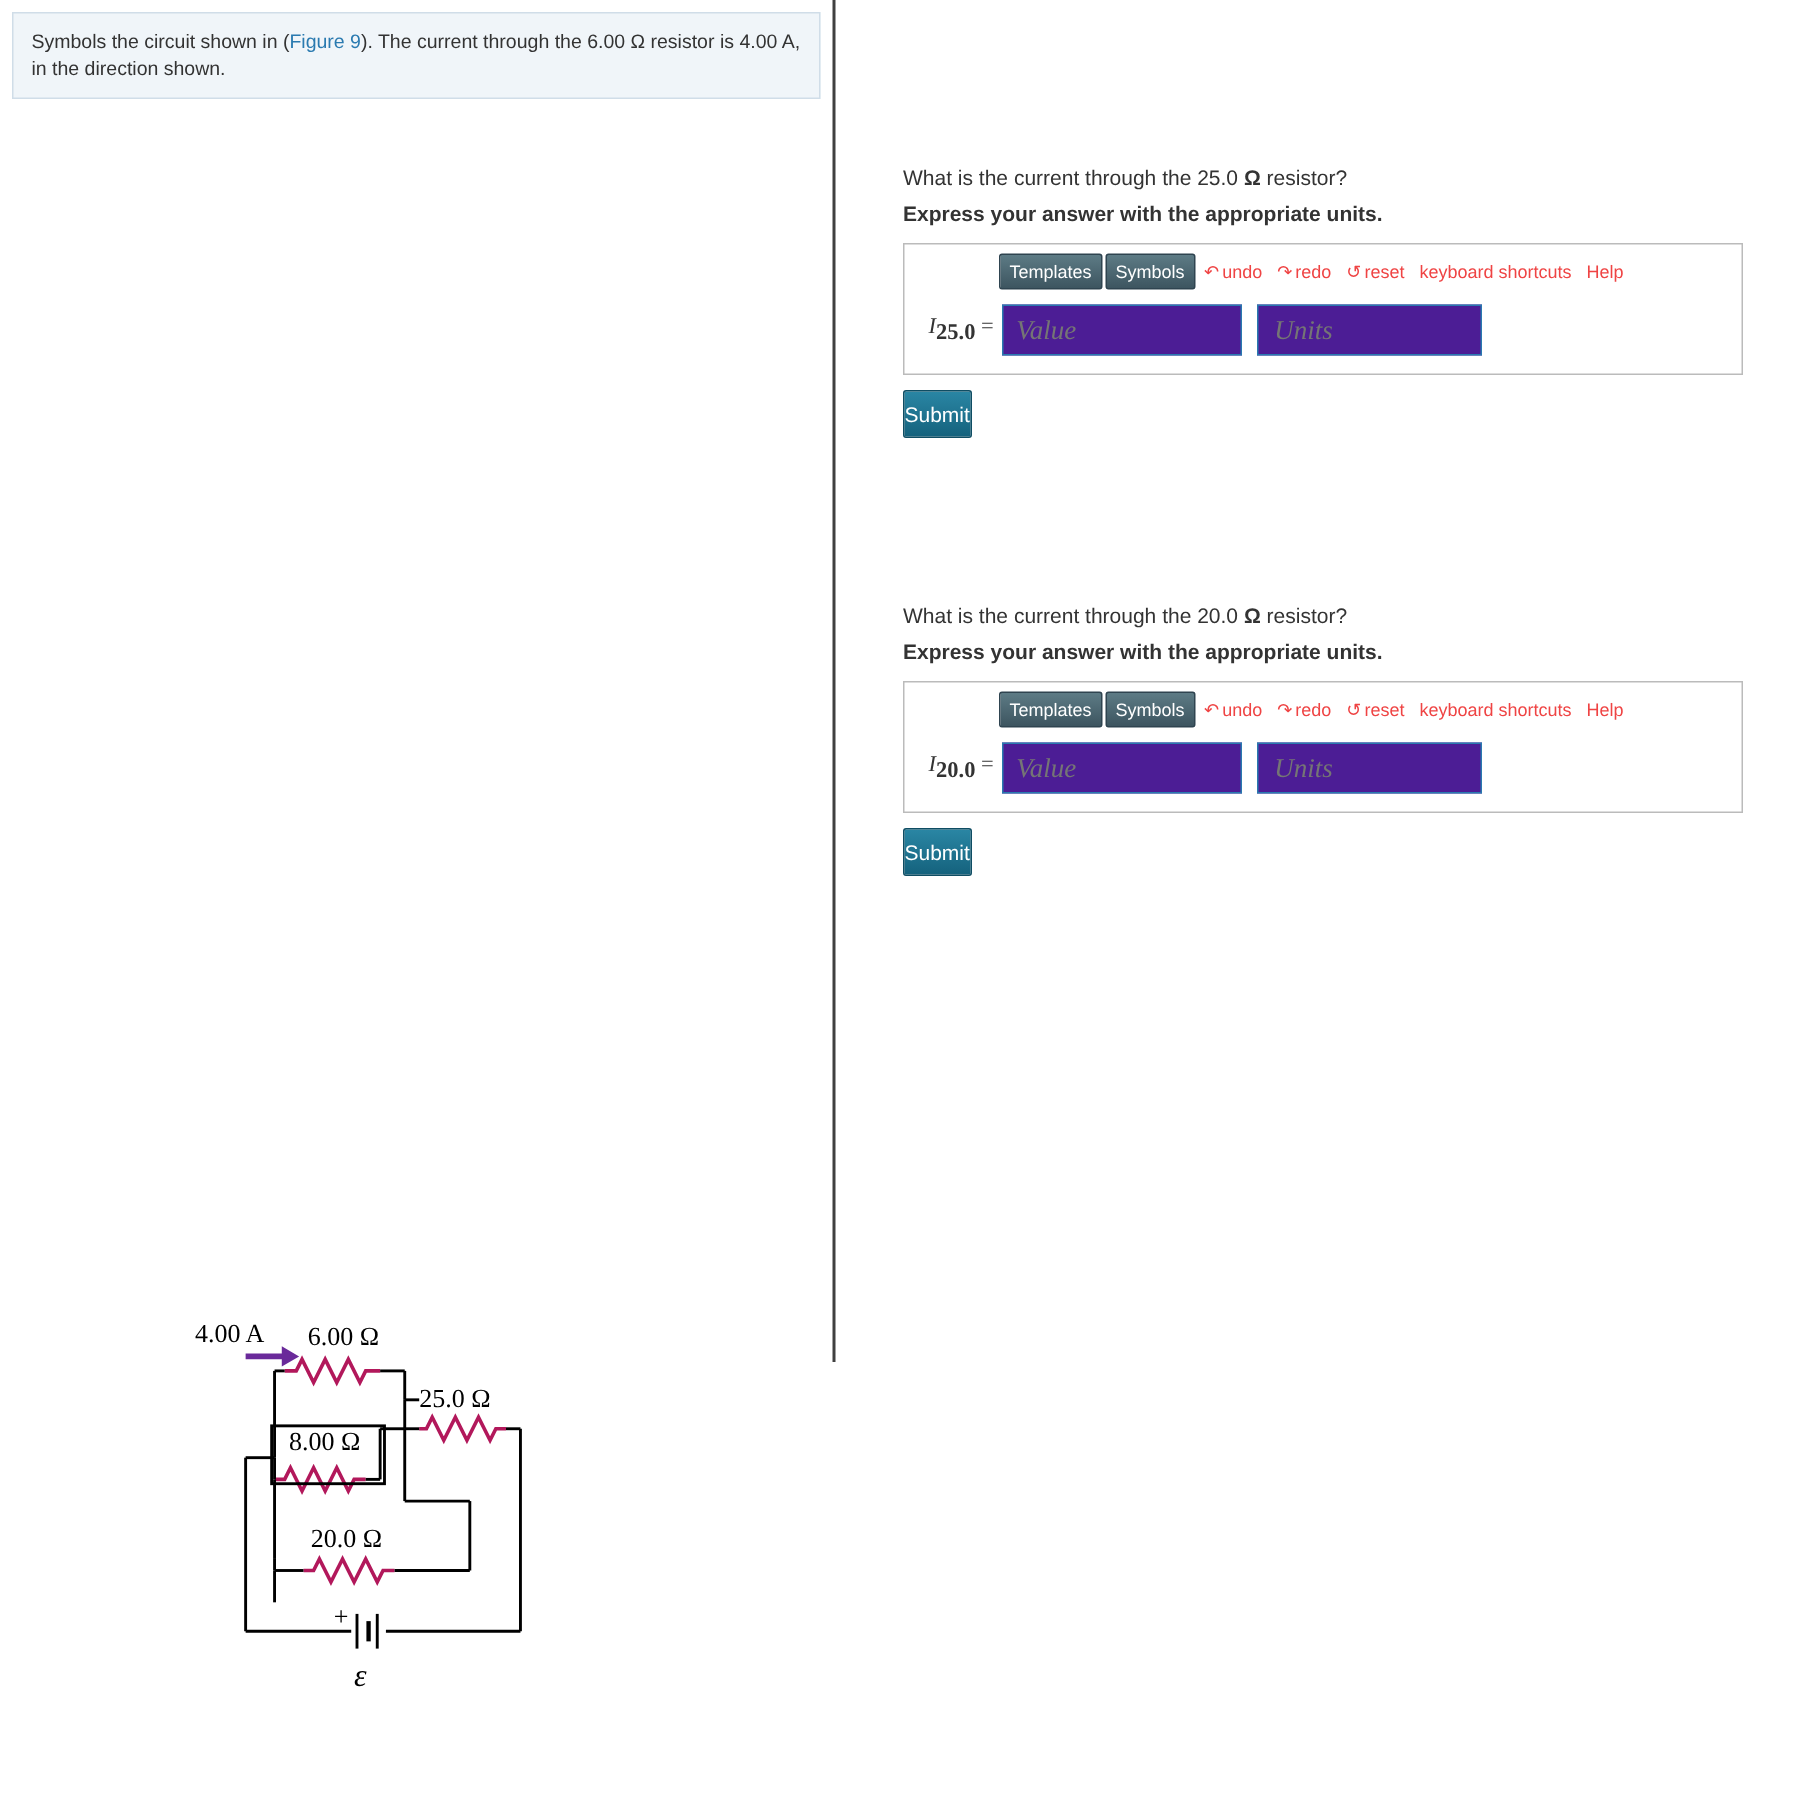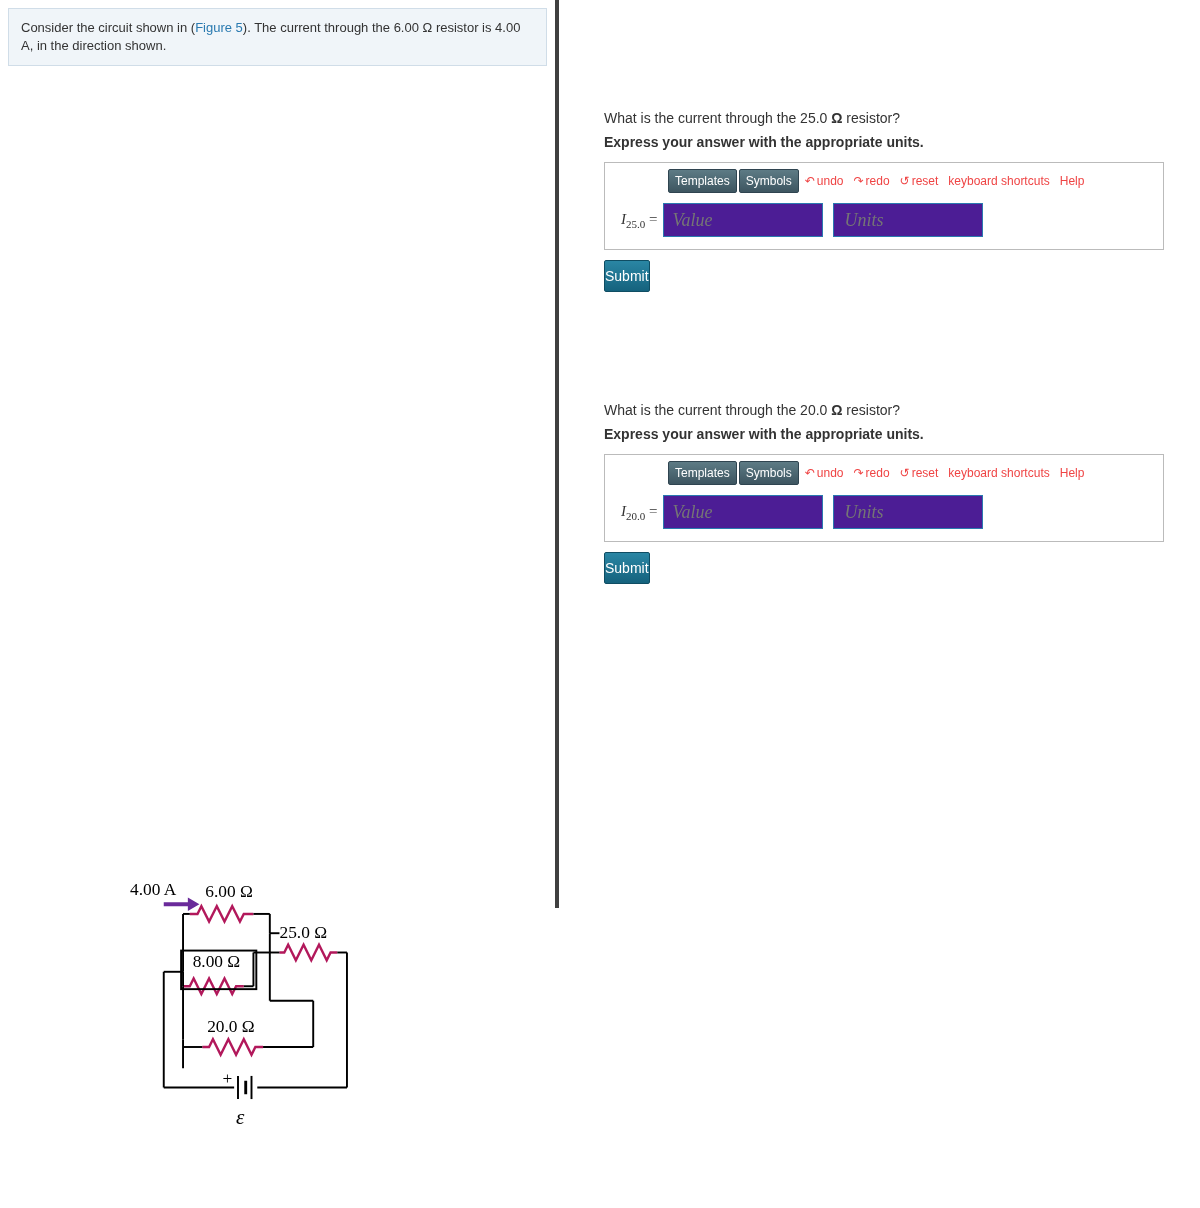--- a/index.html
+++ b/index.html
@@ -16,21 +16,21 @@
       position: absolute;
       left: 0; top: 0;
       width: 555px;
       height: 1208px;
     }
     .right-col {
       position: absolute;
       left: 555px; top: 0;
       width: 645px;
       height: 908px;
-      border-left: 4px solid #404040;
+      border-left: 2px solid #404040;
       padding-left: 45px;
       padding-top: 110px;
     }
     .problem-box {
       margin: 8px;
       padding: 10px 12px;
       background: #f0f5f9;
       border: 1px solid #d0dde8;
       font-size: 13px;
       line-height: 1.4;
@@ -72,21 +72,21 @@
       font-size: 12px;
     }
     .tbtn.plain .ticon { margin-right: 2px; }
     .answer-row {
       display: flex;
       align-items: center;
       gap: 6px;
       margin-left: 8px;
     }
     .var-label { font-family: "Times New Roman", serif; font-size: 15px; }
-    .var-label .sub { font-size: 11px; }
+    .var-label .sub { font-size: 15px; font-weight: bold; }
     .val-input, .unit-input {
       border: 1px solid #2a7ab0;
       height: 34px;
       padding: 0 8px;
       font-family: "Times New Roman", serif;
       font-size: 18px;
       font-style: italic;
       color: #888;
       background: #4c1d95;
     }
@@ -114,21 +114,21 @@
     .cwire { stroke: #000; stroke-width: 2; fill: none; }
     .res { stroke: #b2185b; stroke-width: 2.5; fill: none; }
     .arrow { fill: #6a2a9a; }
     .emf { font-family: "Times New Roman", serif; font-size: 22px; font-style: italic; fill: #000; }
   </style>
 </head>
 <body>
 
 <div class="left-col">
   <div class="problem-box">
-    <span>Consider the circuit shown in (</span><span class="fig-link">Figure 5</span><span>). The current through the 6.00 Ω resistor is 4.00 A, in the direction shown.</span>
+    <span>Symbols the circuit shown in (</span><span class="fig-link">Figure 9</span><span>). The current through the 6.00 Ω resistor is 4.00 A, in the direction shown.</span>
   </div>
 
   <div class="circuit">
     <svg viewBox="0 0 280 300">
 
       <text class="clabel" x="0" y="20">4.00 A</text>
       <polygon class="arrow" points="35,28 60,28 60,23 72,30 60,37 60,32 35,32"></polygon>
 
       <text class="clabel" x="78" y="22">6.00 Ω</text>
       <path class="res" d="M62 40 L70 40 L74 32 L82 48 L90 32 L98 48 L106 32 L114 48 L118 40 L128 40"></path>

